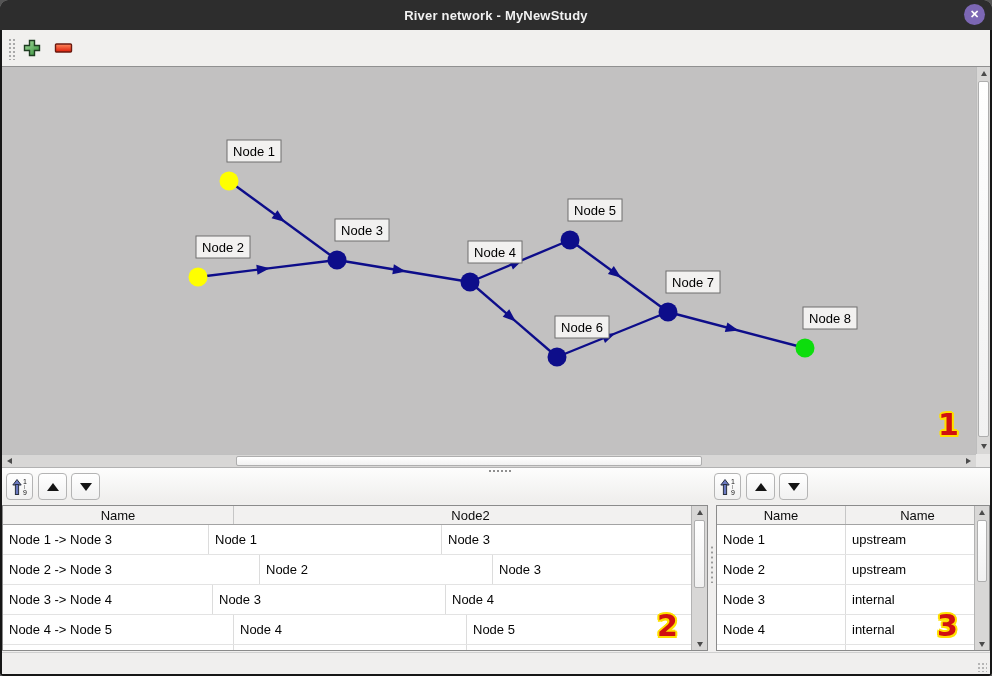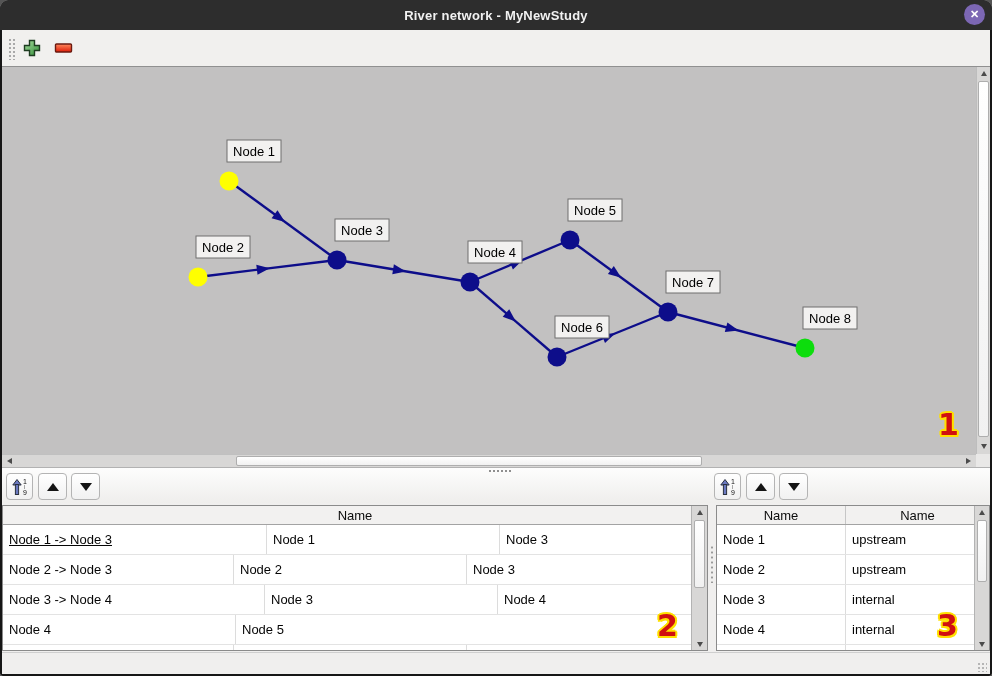--- a/index.html
+++ b/index.html
@@ -220,38 +220,40 @@
         <div class="tri tri-up-btn"></div>
       </button>
     <button class="gtk-btn" id="r-down">
         <div class="tri tri-down-btn"></div>
       </button>
   </div>
 
   <div class="tbl" id="left-tbl">
     <div class="tbl-header" id="left-tbl-head">
         <div class="hcell" style="width: 231px;">Name</div>
+        <div class="hcell">Node2</div>
       </div>
     <div class="tbl-body" id="left-tbl-body" style="right:16px;">
         <div class="trow">
-          <div class="tcell" style="width: 264px; text-decoration: underline;">Node 1 -&gt; Node 3</div>
+          <div class="tcell" style="width: 206px;">Node 1 -&gt; Node 3</div>
           <div class="tcell" style="width: 233px;">Node 1</div>
           <div class="tcell">Node 3</div>
         </div>
         <div class="trow">
-          <div class="tcell" style="width: 231px;">Node 2 -&gt; Node 3</div>
+          <div class="tcell" style="width: 257px;">Node 2 -&gt; Node 3</div>
           <div class="tcell" style="width: 233px;">Node 2</div>
           <div class="tcell">Node 3</div>
         </div>
         <div class="trow">
-          <div class="tcell" style="width: 262px;">Node 3 -&gt; Node 4</div>
+          <div class="tcell" style="width: 210px;">Node 3 -&gt; Node 4</div>
           <div class="tcell" style="width: 233px;">Node 3</div>
           <div class="tcell">Node 4</div>
         </div>
         <div class="trow">
+          <div class="tcell" style="width: 231px;">Node 4 -&gt; Node 5</div>
           <div class="tcell" style="width: 233px;">Node 4</div>
           <div class="tcell">Node 5</div>
         </div>
         <div class="trow">
           <div class="tcell" style="width: 231px;"></div>
           <div class="tcell" style="width: 233px;"></div>
           <div class="tcell"></div>
         </div>
       </div>
     <div class="tbl-scroll" style="width:16px;">

